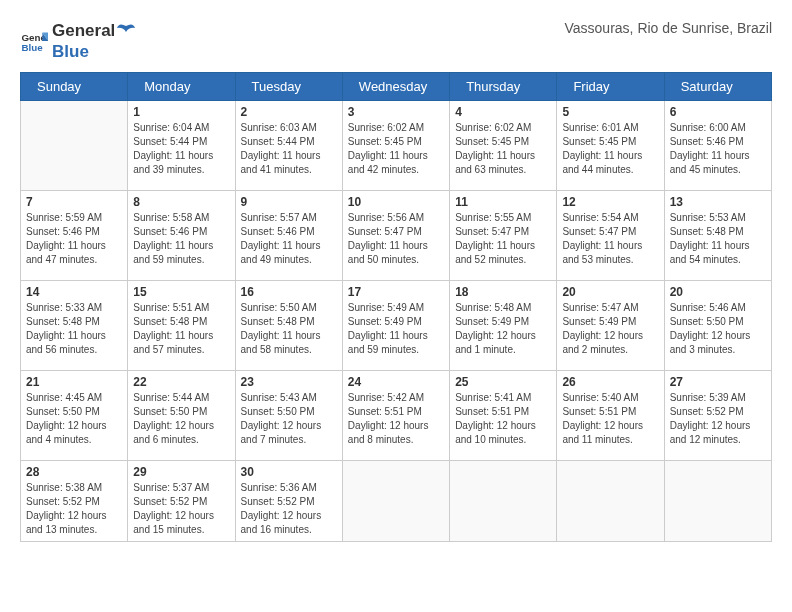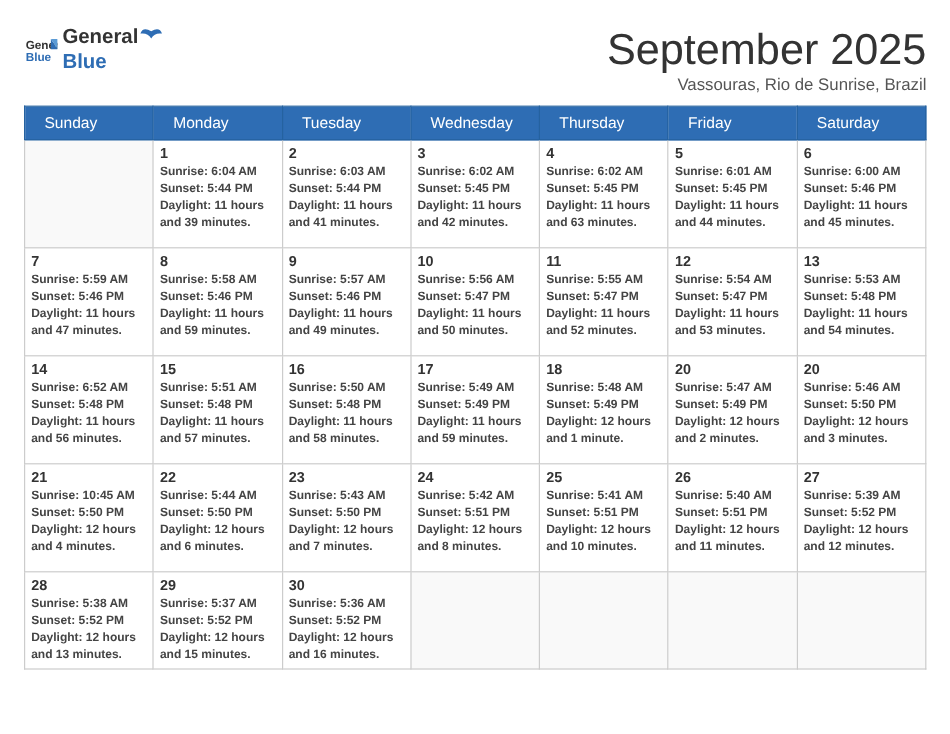--- a/index.html
+++ b/index.html
@@ -63,21 +63,20 @@
     }
     .day-num {
       font-size: 12px;
       font-weight: bold;
       margin-bottom: 2px;
     }
     .day-info {
       font-size: 10px;
       line-height: 1.4;
       color: #444;
-      font-weight: bold;
     }
     .empty-cell {
       background: #f9f9f9;
     }
     .last-row td {
       height: 80px;
     }
   </style>
 </head>
 <body>
@@ -94,21 +93,20 @@
       <div style="display:flex; align-items:center;">
         <span style="font-size:17px; font-weight:bold; color:#333;">General</span>
         <svg width="22" height="22" viewBox="0 0 22 22">
           <path d="M11 6 Q18 2 20 8 Q14 7 11 12 Q8 7 2 8 Q4 2 11 6Z" fill="#2e6db4"></path>
         </svg>
       </div>
       <span style="font-size:17px; font-weight:bold; color:#2e6db4;">Blue</span>
     </div>
   </div>
   <div class="title-block">
-    <div class="month-title">September 2025</div>
     <div class="location">Vassouras, Rio de Sunrise, Brazil</div>
   </div>
 </div>
 
 <table class="calendar">
   <thead>
     <tr>
     <th>Sunday</th>
         <th>Monday</th>
         <th>Tuesday</th>
@@ -172,21 +170,21 @@
           <div class="day-info"><span>Sunrise: 5:54 AM</span><br><span>Sunset: 5:47 PM</span><br><span>Daylight: 11 hours</span><br><span>and 53 minutes.</span></div>
         </td>
         <td>
           <div class="day-num">13</div>
           <div class="day-info"><span>Sunrise: 5:53 AM</span><br><span>Sunset: 5:48 PM</span><br><span>Daylight: 11 hours</span><br><span>and 54 minutes.</span></div>
         </td>
       </tr>
       <tr>
         <td>
           <div class="day-num">14</div>
-          <div class="day-info"><span>Sunrise: 6:52 AM</span><br><span>Sunset: 5:48 PM</span><br><span>Daylight: 11 hours</span><br><span>and 56 minutes.</span></div>
+          <div class="day-info"><span>Sunrise: 5:33 AM</span><br><span>Sunset: 5:48 PM</span><br><span>Daylight: 11 hours</span><br><span>and 56 minutes.</span></div>
         </td>
         <td>
           <div class="day-num">15</div>
           <div class="day-info"><span>Sunrise: 5:51 AM</span><br><span>Sunset: 5:48 PM</span><br><span>Daylight: 11 hours</span><br><span>and 57 minutes.</span></div>
         </td>
         <td>
           <div class="day-num">16</div>
           <div class="day-info"><span>Sunrise: 5:50 AM</span><br><span>Sunset: 5:48 PM</span><br><span>Daylight: 11 hours</span><br><span>and 58 minutes.</span></div>
         </td>
         <td>
@@ -202,21 +200,21 @@
           <div class="day-info"><span>Sunrise: 5:47 AM</span><br><span>Sunset: 5:49 PM</span><br><span>Daylight: 12 hours</span><br><span>and 2 minutes.</span></div>
         </td>
         <td>
           <div class="day-num">20</div>
           <div class="day-info"><span>Sunrise: 5:46 AM</span><br><span>Sunset: 5:50 PM</span><br><span>Daylight: 12 hours</span><br><span>and 3 minutes.</span></div>
         </td>
       </tr>
       <tr>
         <td>
           <div class="day-num">21</div>
-          <div class="day-info"><span>Sunrise: 10:45 AM</span><br><span>Sunset: 5:50 PM</span><br><span>Daylight: 12 hours</span><br><span>and 4 minutes.</span></div>
+          <div class="day-info"><span>Sunrise: 4:45 AM</span><br><span>Sunset: 5:50 PM</span><br><span>Daylight: 12 hours</span><br><span>and 4 minutes.</span></div>
         </td>
         <td>
           <div class="day-num">22</div>
           <div class="day-info"><span>Sunrise: 5:44 AM</span><br><span>Sunset: 5:50 PM</span><br><span>Daylight: 12 hours</span><br><span>and 6 minutes.</span></div>
         </td>
         <td>
           <div class="day-num">23</div>
           <div class="day-info"><span>Sunrise: 5:43 AM</span><br><span>Sunset: 5:50 PM</span><br><span>Daylight: 12 hours</span><br><span>and 7 minutes.</span></div>
         </td>
         <td>

